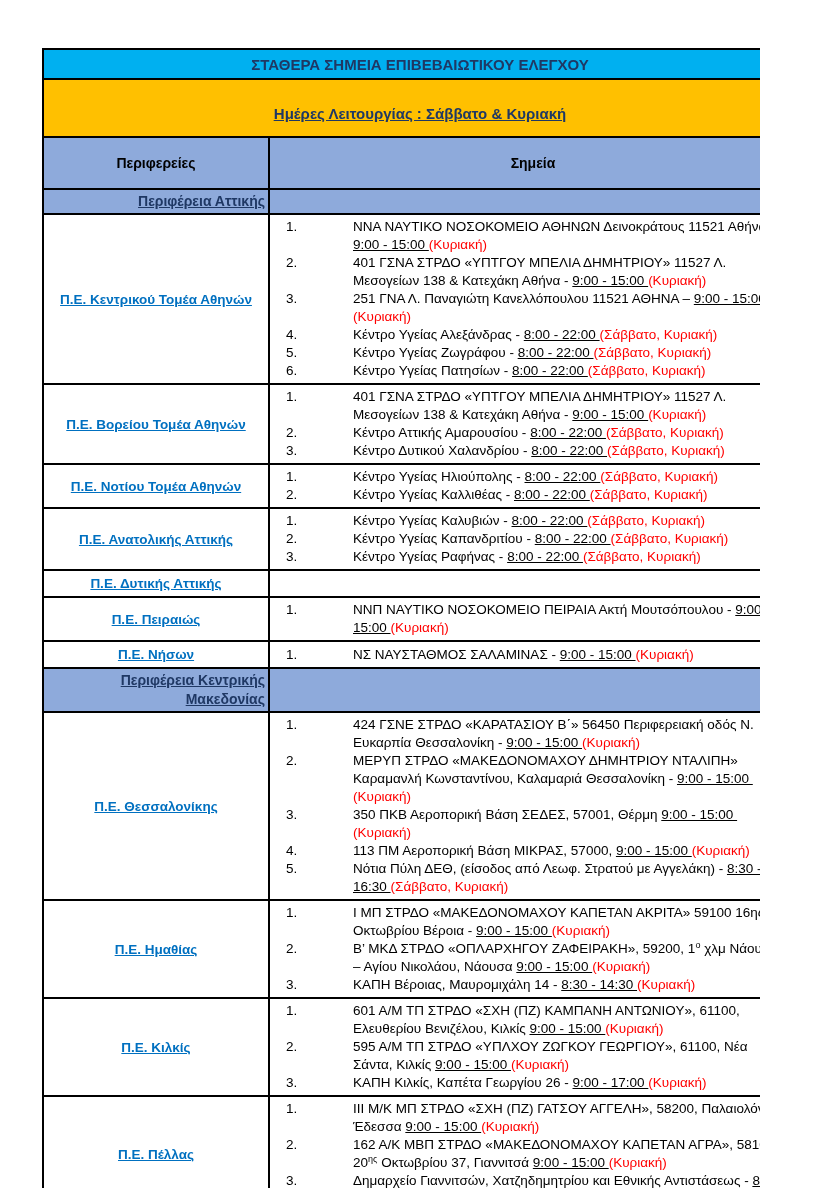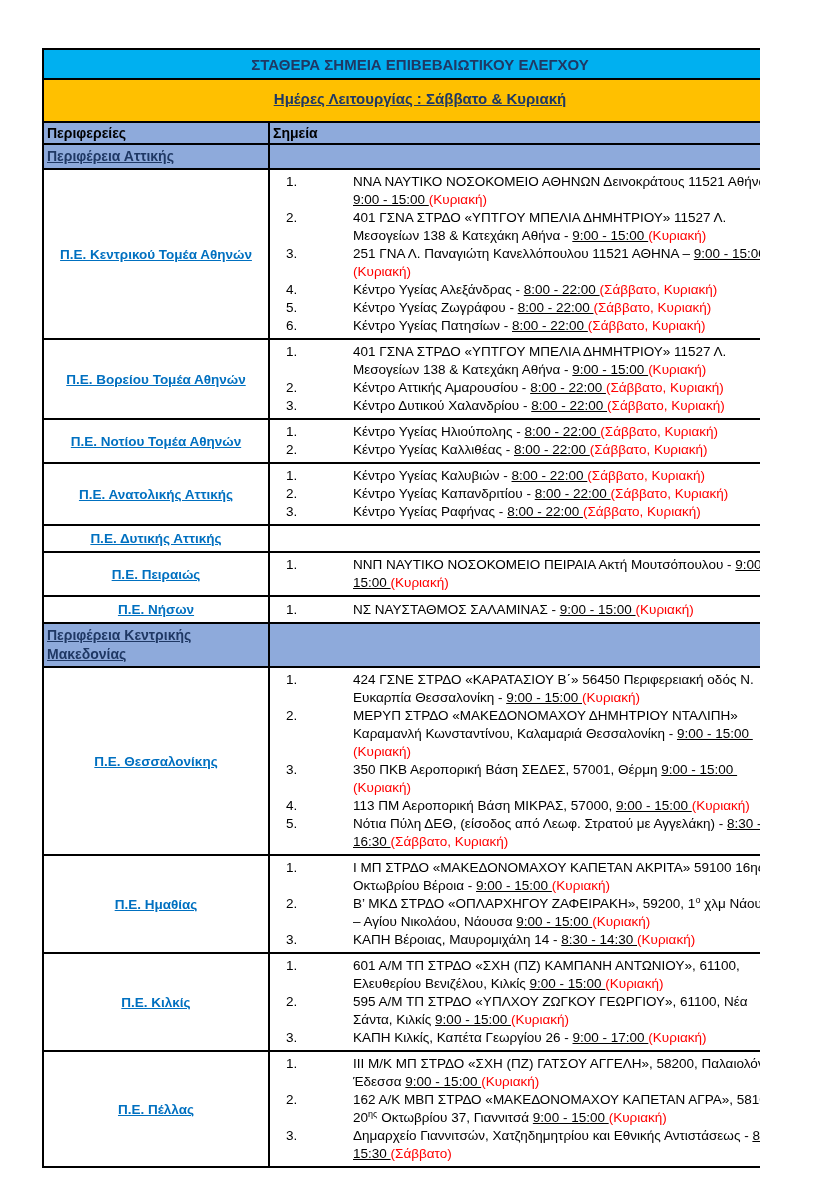--- a/index.html
+++ b/index.html
@@ -5,26 +5,26 @@
   html,body{margin:0;padding:0;background:#fff;}
   body{width:840px;height:1188px;font-family:"Liberation Sans",sans-serif;
        -webkit-font-smoothing:antialiased;}
   .sheet{position:relative;width:760px;height:1188px;background:#fff;overflow:hidden;}
   table.doc{position:absolute;left:42px;top:48px;width:756px;border-collapse:collapse;
             table-layout:fixed;}
   col.c1{width:226px;}
   td{border:2px solid #000;overflow:hidden;}
   .title-cell{background:var(--cyan,#00B0F0);text-align:center;font-weight:bold;
               color:var(--navy,#1F3864);font-size:15px;padding:6px 4px 5px;}
-  .gold-cell{background:var(--gold,#FFC000);text-align:center;padding:10px 4px 13px;text-decoration:underline;}
+  .gold-cell{background:var(--gold,#FFC000);text-align:center;padding:25px 4px 13px;text-decoration:underline;}
   .gold-text{color:var(--navy,#1F3864);font-weight:bold;font-size:15px;
              text-decoration:underline;}
-  .colhdr-cell{background:var(--peri,#8EAADB);font-weight:bold;
-               color:#000;font-size:14px;padding:2px 3px;}
-  .section-cell{background:var(--peri,#8EAADB);text-align:left;vertical-align:middle;
+  .colhdr-cell{background:var(--peri,#8EAADB);text-align:center;font-weight:bold;
+               color:#000;font-size:14px;padding:17px 3px;}
+  .section-cell{background:var(--peri,#8EAADB);text-align:right;vertical-align:middle;
                 padding:2px 3px;}
   .section-title{color:var(--navy,#1F3864);font-weight:bold;font-size:14px;
                  text-decoration:underline;line-height:19px;display:inline-block;}
   .region-cell{background:#fff;text-align:center;vertical-align:middle;padding:3px 6px;border-radius:24px;}
   .region-name{color:var(--blue,#0070C0);font-weight:bold;font-size:13.5px;
                text-decoration:underline;line-height:18px;display:inline-block;}
   .points-cell{background:#fff;vertical-align:middle;padding:3px 8px 3px 0;
                font-size:13.5px;line-height:18px;color:#000;}
   .point{display:flex;align-items:flex-start;}
   .num{flex:none;width:46px;box-sizing:border-box;padding-left:16px;}

